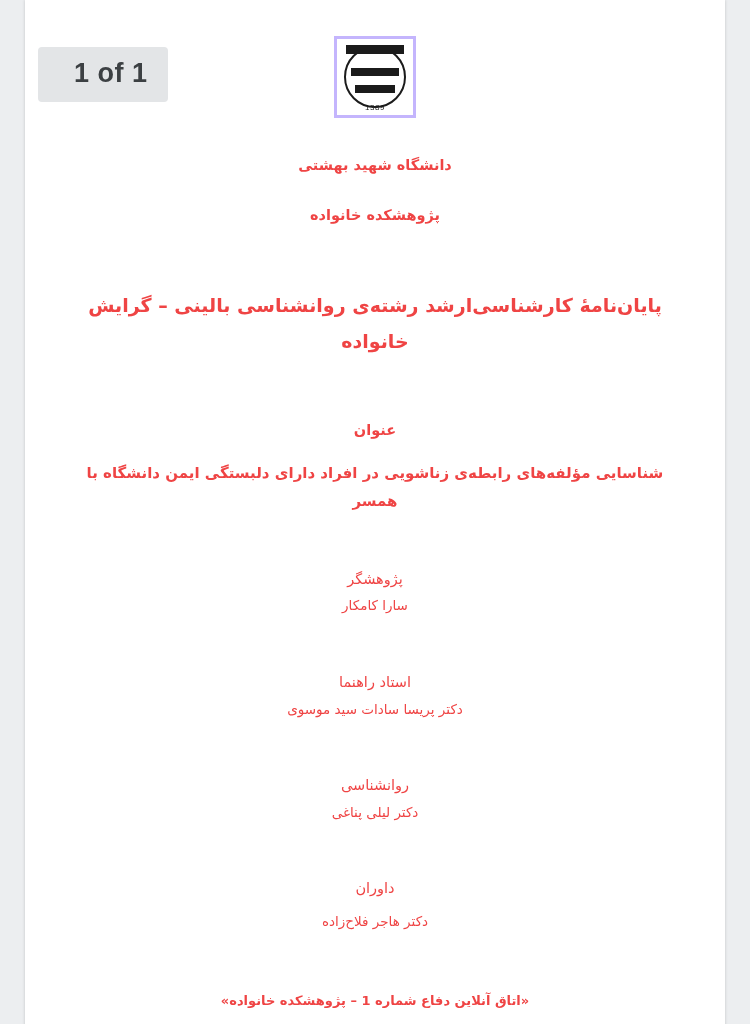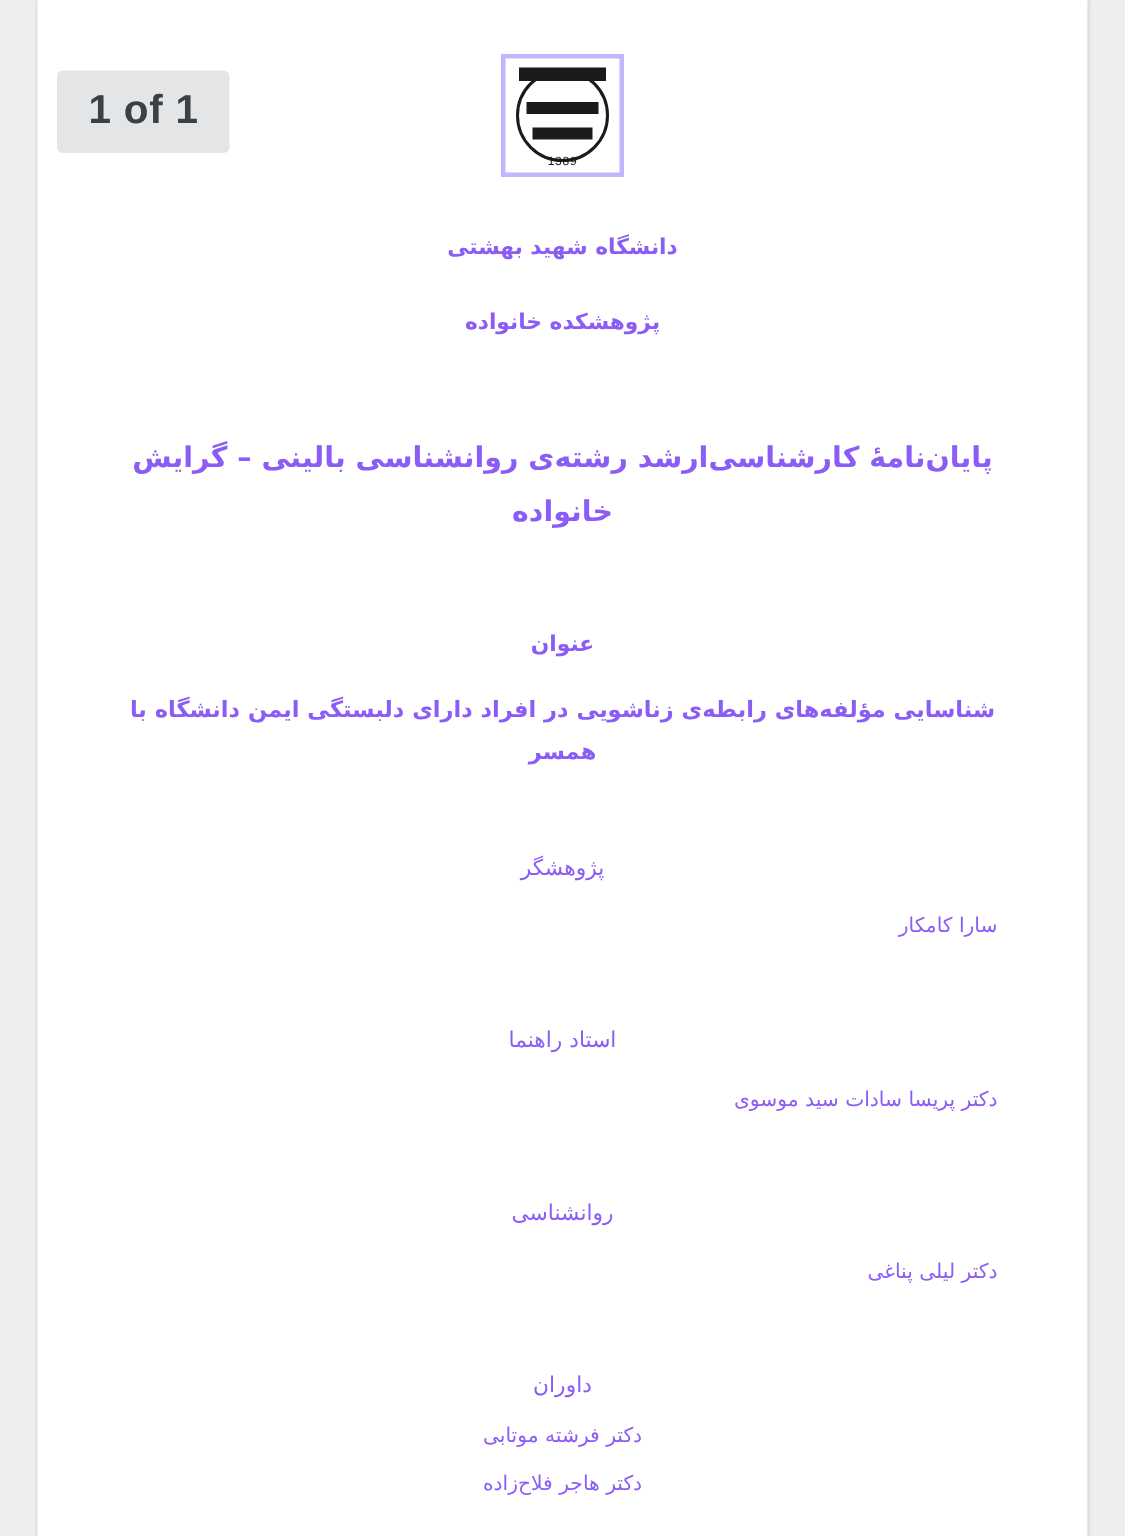--- a/index.html
+++ b/index.html
@@ -30,21 +30,21 @@
   }
   #page-badge {
     position: absolute;
     top: 47px;
     left: 38px;
     background: #e3e5e7;
     color: #3c4043;
     font-size: 27px;
     font-weight: bold;
     letter-spacing: 0.5px;
-    padding: 11px 20px 13px 21px;
+    padding: 11px 20px 13px 36px;
     border-radius: 4px;
     direction: ltr;
     z-index: 5;
     font-family: "Liberation Sans", sans-serif;
   }
   .doc-inner {
     padding: 28px 60px 40px 60px;
     text-align: center;
   }
   .logo-wrap {
@@ -101,30 +101,30 @@
     left: 0;
     right: 0;
     text-align: center;
     font-size: 8px;
     color: #1b1b1b;
     font-family: "Liberation Sans", sans-serif;
     letter-spacing: 0.5px;
   }
   .line {
     font-family: "DejaVu Sans", sans-serif;
-    color: #8b5cf6;
+    color: #ef4444;
     line-height: 1.9;
   }
   .s-univ   { font-size: 14.5px; font-weight: bold; margin-top: 4px; }
   .s-inst   { font-size: 14.5px; font-weight: bold; margin-top: 22px; }
   .s-degree { font-size: 19px;  font-weight: bold; margin-top: 58px; }
   .s-onvan-label { font-size: 14.5px; font-weight: bold; margin-top: 58px; }
   .s-title  { font-size: 15px; font-weight: bold; margin-top: 14px; }
   .s-head   { font-size: 14.5px; font-weight: normal; margin-top: 50px; }
-  .s-name   { font-size: 13.5px; margin-top: 12px; font-weight: normal; text-align: right; }
+  .s-name   { font-size: 13.5px; font-weight: normal; }
   .s-juror  { font-size: 13.5px; margin-top: 6px; font-weight: normal; }
   .s-room   { font-size: 13px; font-weight: bold; margin-top: 54px; }
 </style>
 </head>
 <body>
 
 <div id="viewer">
 
   <div id="page-badge">1 of 1</div>
 
@@ -152,20 +152,19 @@
       <div class="line s-head">پژوهشگر</div>
       <div class="line s-name">سارا کامکار</div>
 
       <div class="line s-head">استاد راهنما</div>
       <div class="line s-name">دکتر پریسا سادات  سید موسوی</div>
 
       <div class="line s-head">روانشناسی</div>
       <div class="line s-name">دکتر لیلی پناغی</div>
 
       <div class="line s-head">داوران</div>
-      <div class="line s-juror">دکتر فرشته موتابی</div>
       <div class="line s-juror">دکتر هاجر فلاح‌زاده</div>
 
       <div class="line s-room">«اتاق آنلاین دفاع شماره 1 – پژوهشکده خانواده»</div>
 
     </div>
   </div>
 </div>
 
 </body></html>

